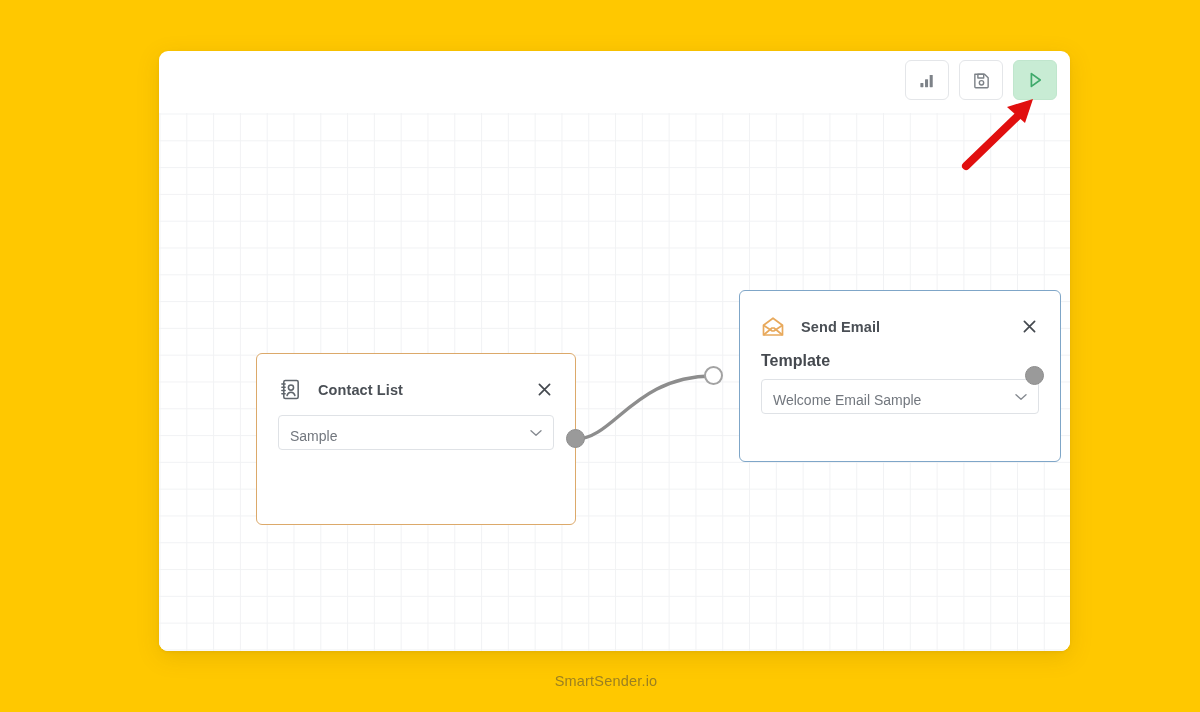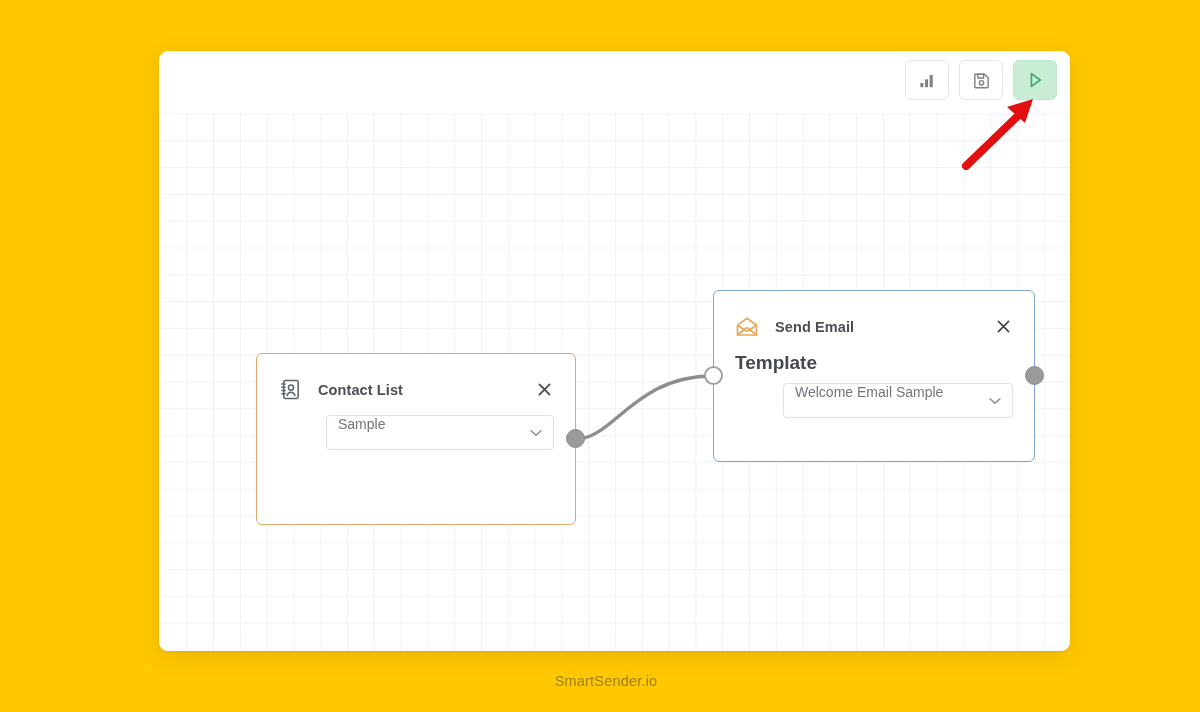--- a/index.html
+++ b/index.html
@@ -90,21 +90,21 @@
 
   #node-contact-list {
     left: 97px;
     top: 240px;
     width: 320px;
     height: 172px;
     border: 1px solid #dca96a;
   }
 
   #node-send-email {
-    left: 554px;
+    left: 580px;
     top: 177px;
     width: 322px;
     height: 172px;
     border: 1px solid #7fa6c8;
   }
 
   .node-header {
     display: flex;
     align-items: center;
     padding: 19px 20px 0 20px;
@@ -136,37 +136,36 @@
     align-items: center;
     justify-content: center;
     cursor: pointer;
   }
 
   .node-body {
     padding: 9px 21px 0 21px;
   }
 
   .field-label {
-    font-size: 19px;
+    font-size: 16px;
     font-weight: bold;
     color: #45494f;
     margin-bottom: 9px;
   }
 
   .select-box {
     position: relative;
     height: 35px;
     border: 1px solid #dfe2e6;
     border-radius: 4px;
     background: #ffffff;
     display: flex;
-    align-items: flex-start;
-    padding: 0 30px 0 11px;
+    align-items: center;
+    padding: 6px 30px 0 11px;
     cursor: pointer;
-    margin-left: 48px;
   }
 
   .select-value {
     font-size: 14px;
     color: #72777e;
     white-space: nowrap;
     overflow: hidden;
     text-overflow: ellipsis;
   }
 

